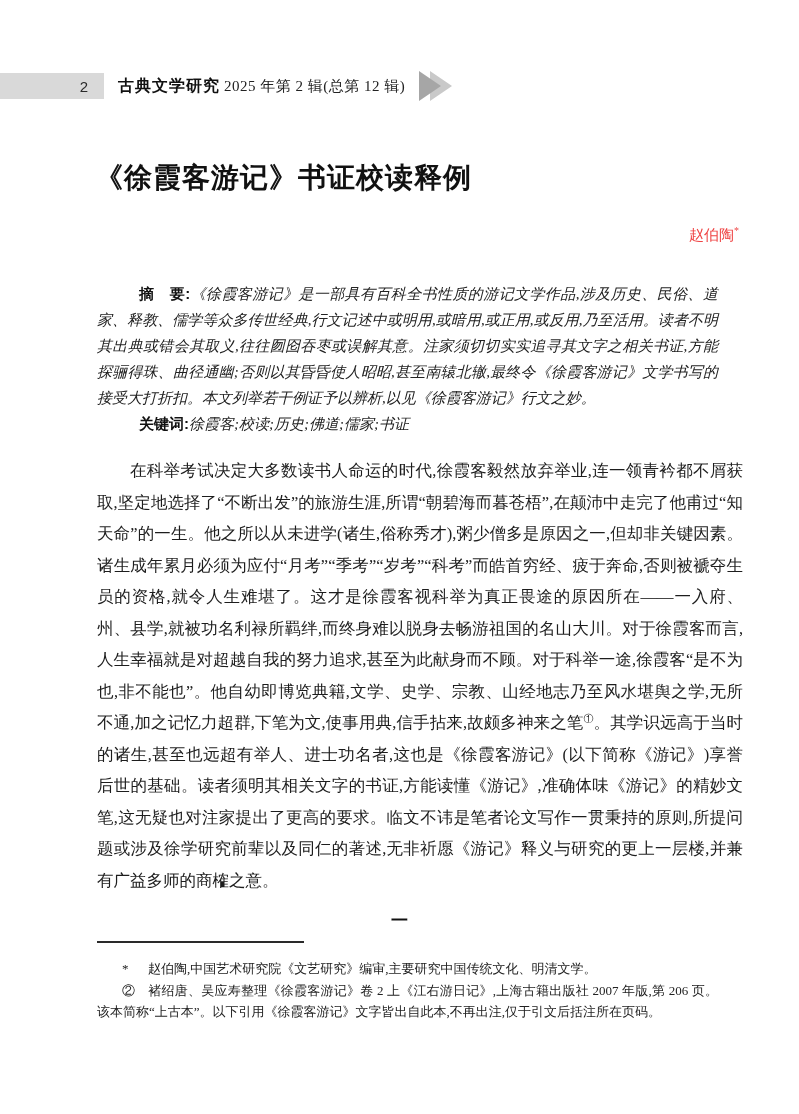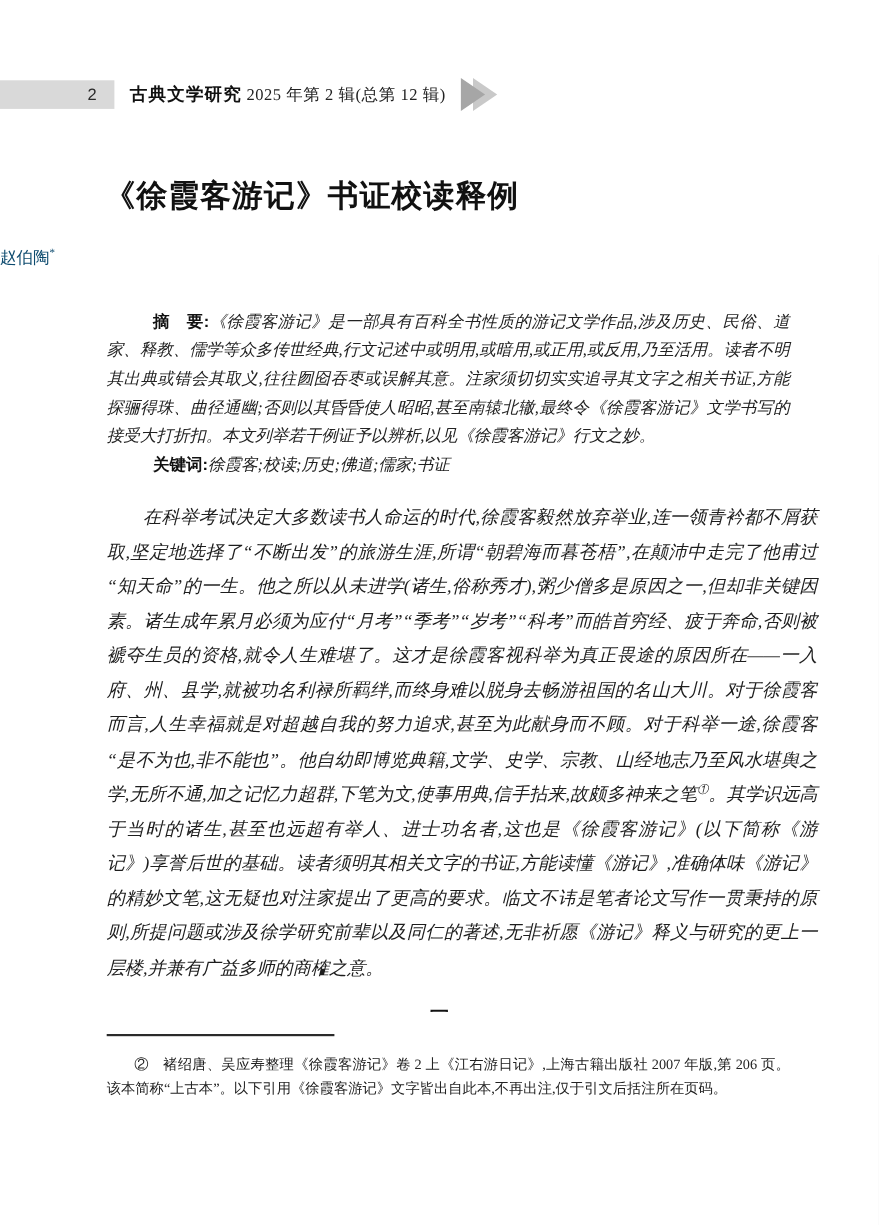--- a/index.html
+++ b/index.html
@@ -43,41 +43,41 @@
   
   .article-title{
     margin:60px 81px 0 95px;
     font-size:28px;font-weight:bold;
     letter-spacing:1px;
     color:#111;
   }
   .author-line{
     margin-top:28px;
     padding-right:60px;
-    font-size:15px;color:#0c4a6e;
+    text-align:right;
+    font-size:15px;color:#ef4444;
   }
   .author-line sup{font-size:10px;vertical-align:super;}
   .abstract-block{
     margin-top:36px;
     padding:0 81px 0 97px;
     font-size:15px;line-height:26px;
     text-align:justify;
   }
   .abstract-block p{margin:0;text-indent:2em;}
   .hei-label{
     font-family:"Liberation Sans","DejaVu Sans",sans-serif;
     font-weight:bold;font-style:normal;color:#111;margin-left:12px;
   }
   .kai{font-style:italic;color:#222;}
   .body-block{
     margin-top:18px;
     padding:0 56px 0 97px;
     font-size:16.5px;line-height:31.5px;
     text-align:justify;
-    font-style:italic;
   }
   .body-block p{margin:0;text-indent:2em;}
   .body-block sup{font-size:10px;vertical-align:super;line-height:0;}
   .section-number{
     margin:13px 0 9px 0;
     text-align:center;
     font-size:17px;font-weight:bold;color:#111;
   }
   
   .footnote-divider{
@@ -123,16 +123,17 @@
 
   <div class="body-block">
     <p><span>在科举考试决定大多数读书人命运的时代,徐霞客毅然放弃举业,连一领青衿都不屑获取,坚定地选择了“不断出发”的旅游生涯,所谓“朝碧海而暮苍梧”,在颠沛中走完了他甫过“知天命”的一生。他之所以从未进学(诸生,俗称秀才),粥少僧多是原因之一,但却非关键因素。诸生成年累月必须为应付“月考”“季考”“岁考”“科考”而皓首穷经、疲于奔命,否则被褫夺生员的资格,就令人生难堪了。这才是徐霞客视科举为真正畏途的原因所在——一入府、州、县学,就被功名利禄所羁绊,而终身难以脱身去畅游祖国的名山大川。对于徐霞客而言,人生幸福就是对超越自我的努力追求,甚至为此献身而不顾。对于科举一途,徐霞客“是不为也,非不能也”。他自幼即博览典籍,文学、史学、宗教、山经地志乃至风水堪舆之学,无所不通,加之记忆力超群,下笔为文,使事用典,信手拈来,故颇多神来之笔</span><sup>①</sup><span>。其学识远高于当时的诸生,甚至也远超有举人、进士功名者,这也是《徐霞客游记》(以下简称《游记》)享誉后世的基础。读者须明其相关文字的书证,方能读懂《游记》,准确体味《游记》的精妙文笔,这无疑也对注家提出了更高的要求。临文不讳是笔者论文写作一贯秉持的原则,所提问题或涉及徐学研究前辈以及同仁的著述,无非祈愿《游记》释义与研究的更上一层楼,并兼有广益多师的商榷之意。</span></p>
   </div>
 
   <div class="section-number">一</div>
 
 
   <div class="footnote-divider"></div>
   <div class="footnotes">
+    <p><span class="fn-marker">*</span><span>赵伯陶,中国艺术研究院《文艺研究》编审,主要研究中国传统文化、明清文学。</span></p>
     <p><span class="fn-marker">②</span><span>褚绍唐、吴应寿整理《徐霞客游记》卷 2 上《江右游日记》,上海古籍出版社 2007 年版,第 206 页。该本简称“上古本”。以下引用《徐霞客游记》文字皆出自此本,不再出注,仅于引文后括注所在页码。</span></p>
   </div>
 
 </div>
 
 </body></html>

